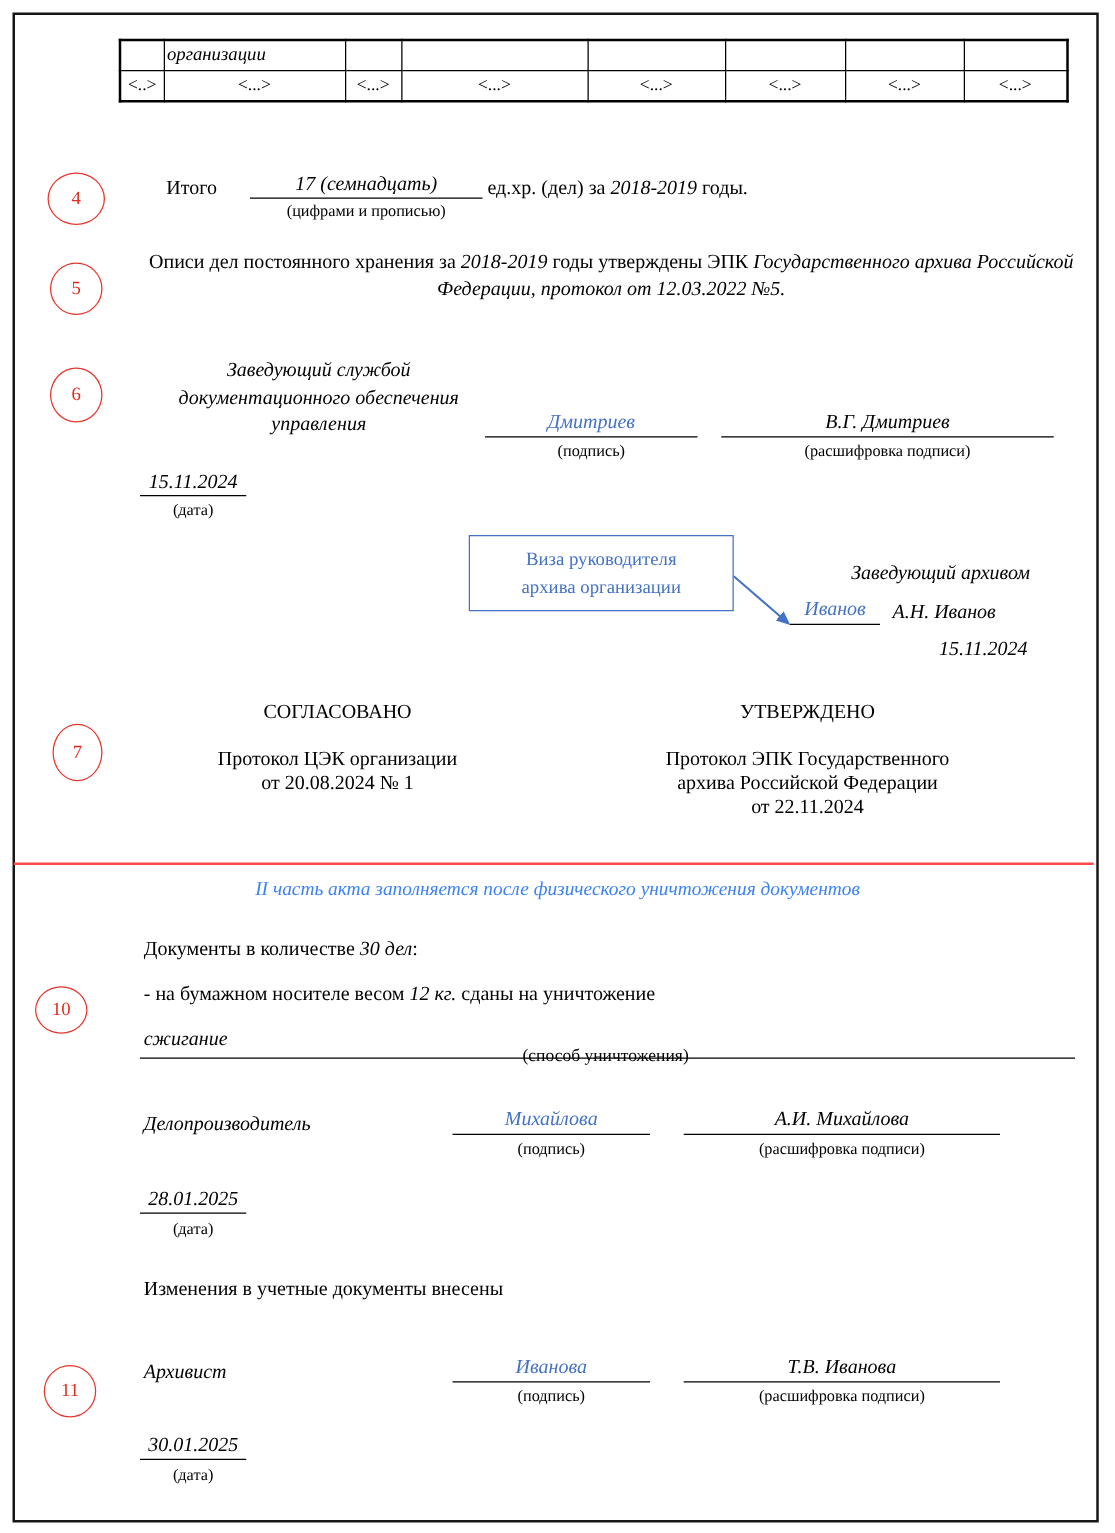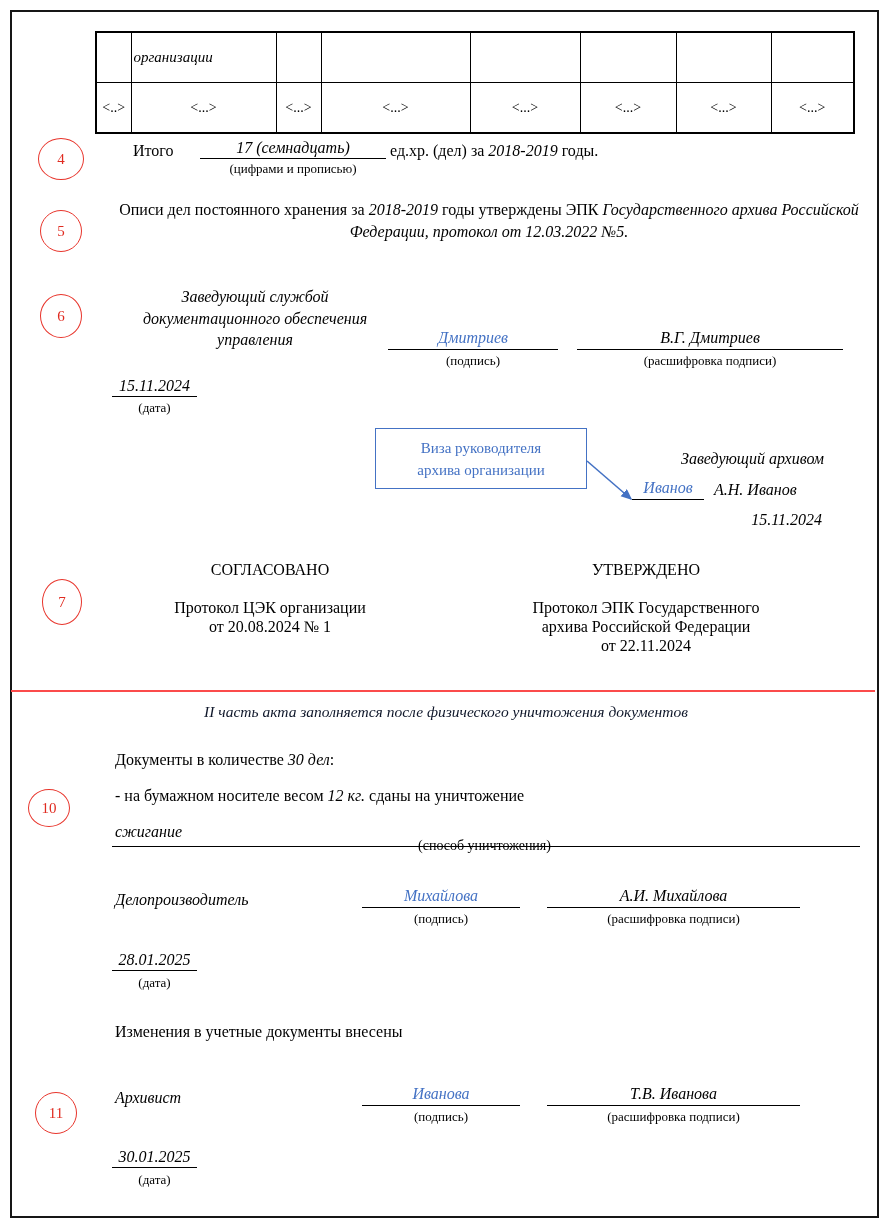--- a/index.html
+++ b/index.html
@@ -10,25 +10,25 @@
   .it{font-style:italic;}
   .cap{font-size:13px;line-height:15px;text-align:center;color:#000;}
   .blank{border-bottom:1.5px solid #000;text-align:center;}
   .sigblue{color:#4472c4;font-style:italic;}
   .frame{border:2px solid #161616;}
   .circle{border:1.6px solid #e8352c;border-radius:50%;color:#e02b20;
           display:flex;align-items:center;justify-content:center;
           font-size:15px;line-height:15px;background:transparent;}
   table.summary{border-collapse:collapse;border:2px solid #000;table-layout:fixed;}
   table.summary td{border:1px solid #000;height:23px;font-size:14px;
-                   text-align:center;padding:13px 2px;overflow:hidden;white-space:nowrap;}
+                   text-align:center;padding:0 2px;overflow:hidden;white-space:nowrap;}
   table.summary tr.r1 td.org{text-align:left;font-style:italic;font-size:15px;}
   .center{text-align:center;}
   .right{text-align:right;}
-  .rednote{color:#0f172a;font-style:italic;font-size:15.5px;text-align:center;}
+  .rednote{color:#3b82f6;font-style:italic;font-size:15.5px;text-align:center;}
   .divider{border-top:2px solid #fb4b4b;}
   .callout{border:1.6px solid #4472c4;color:#4472c4;font-size:15px;line-height:22px;
            text-align:center;display:flex;flex-direction:column;justify-content:center;}
 </style>
 </head>
 <body>
 
 <div class="page">
 
   <div class="abs frame" style="left:10px;top:10px;width:865px;height:1204px;"></div>

